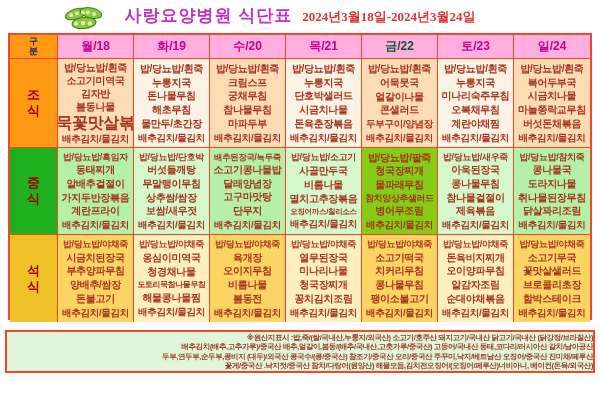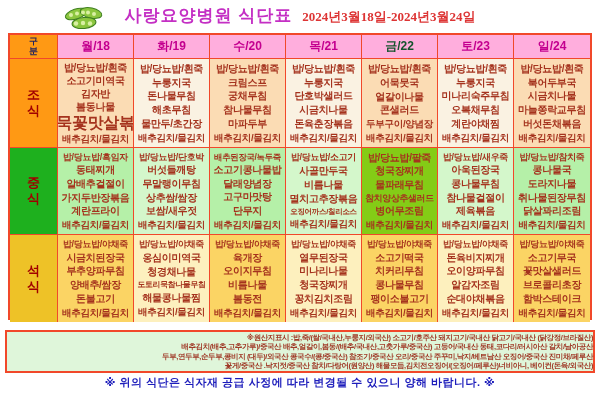--- a/index.html
+++ b/index.html
@@ -248,15 +248,14 @@
       </div>
     </div>
 
   <div class="origin-box" id="originBox" style="background: rgb(223, 246, 218); color: rgb(160, 58, 40);">
       <div class="origin-line">※원산지표시 :밥,죽/(쌀/국내산,누룽지/외국산) 소고기/호주산  돼지고기/국내산 닭고기/국내산 (닭강정/브라질산)</div>
       <div class="origin-line">배추김치(배추,고추가루)/중국산  배추,얼갈이,봄동/(배추/국내산,고춧가루/중국산) 고등어/국내산  동태,코다리/러시아산  갈치/남아공산</div>
       <div class="origin-line">두부,연두부,순두부,콩비지 (대두)/외국산 콩국수/(콩/중국산)  참조기/중국산  오리/중국산 주꾸미,낙지/베트남산 오징어/중국산 진미채/페루산</div>
       <div class="origin-line">꽃게/중국산  .낙지젓/중국산 참치/다랑어(원양산)  해물모듬,김치전오징어/(오징어/페루산)너비아니, 베이컨(돈육/외국산)</div>
     </div>
 
-  <div class="notice" style="color: rgb(29, 29, 187);">※  위의 식단은 식자재 공급 사정에 따라 변경될 수 있으니 양해 바랍니다.  ※</div>
 
 </div>
 
 </body></html>

